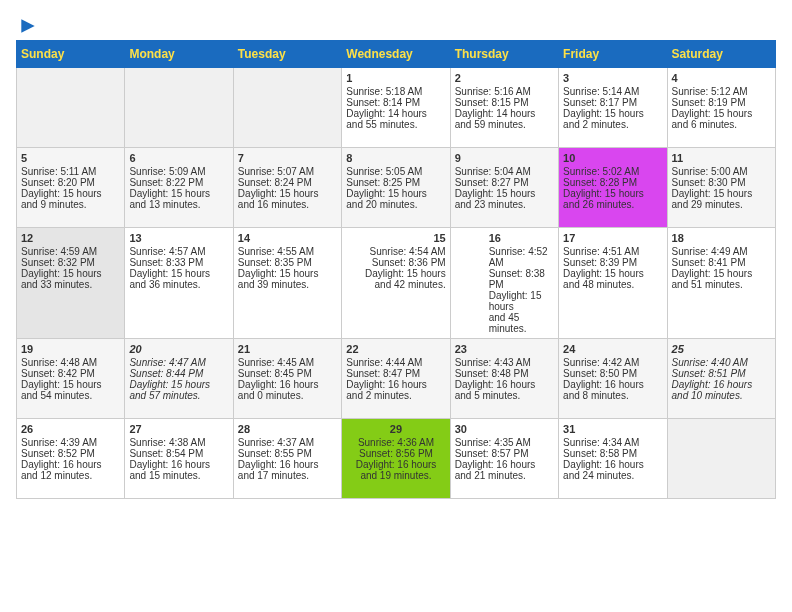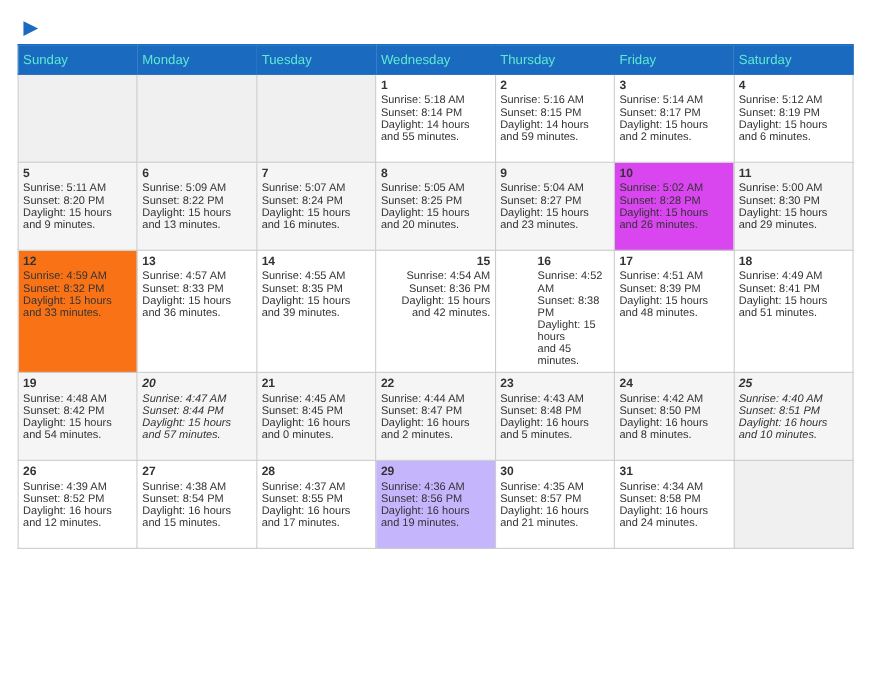--- a/index.html
+++ b/index.html
@@ -52,23 +52,23 @@
       font-size: 15px;
       color: #444;
     }
     table {
       width: 100%;
       border-collapse: collapse;
       table-layout: fixed;
     }
     th {
       background-color: #1a6bbf;
-      color: #5eead4;
+      color: #fde047;
       font-size: 12px;
-      font-weight: normal;
+      font-weight: bold;
       padding: 6px 4px;
       text-align: left;
       border: 1px solid #1a6bbf;
     }
     td {
       border: 1px solid #ccc;
       padding: 4px 4px;
       vertical-align: top;
       font-size: 10px;
       color: #333;
@@ -215,21 +215,21 @@
         </td>
         <td style="background: rgb(245, 245, 245);">
           <span class="day-num">11</span>
           <div>Sunrise: 5:00 AM</div>
           <div>Sunset: 8:30 PM</div>
           <div>Daylight: 15 hours</div>
           <div>and 29 minutes.</div>
         </td>
       </tr>
       <tr>
-        <td style="background: #f97316;">
+        <td style="background: #e5e5e5;">
           <span class="day-num">12</span>
           <div>Sunrise: 4:59 AM</div>
           <div>Sunset: 8:32 PM</div>
           <div>Daylight: 15 hours</div>
           <div>and 33 minutes.</div>
         </td>
         <td style="background: rgb(255, 255, 255);">
           <span class="day-num">13</span>
           <div>Sunrise: 4:57 AM</div>
           <div>Sunset: 8:33 PM</div>
@@ -338,21 +338,21 @@
           <div>Daylight: 16 hours</div>
           <div>and 15 minutes.</div>
         </td>
         <td style="background: rgb(255, 255, 255);">
           <span class="day-num">28</span>
           <div>Sunrise: 4:37 AM</div>
           <div>Sunset: 8:55 PM</div>
           <div>Daylight: 16 hours</div>
           <div>and 17 minutes.</div>
         </td>
-        <td style="background: #c4b5fd;">
+        <td style="background: #84cc16; text-align: center;">
           <span class="day-num">29</span>
           <div>Sunrise: 4:36 AM</div>
           <div>Sunset: 8:56 PM</div>
           <div>Daylight: 16 hours</div>
           <div>and 19 minutes.</div>
         </td>
         <td style="background: rgb(255, 255, 255);">
           <span class="day-num">30</span>
           <div>Sunrise: 4:35 AM</div>
           <div>Sunset: 8:57 PM</div>

